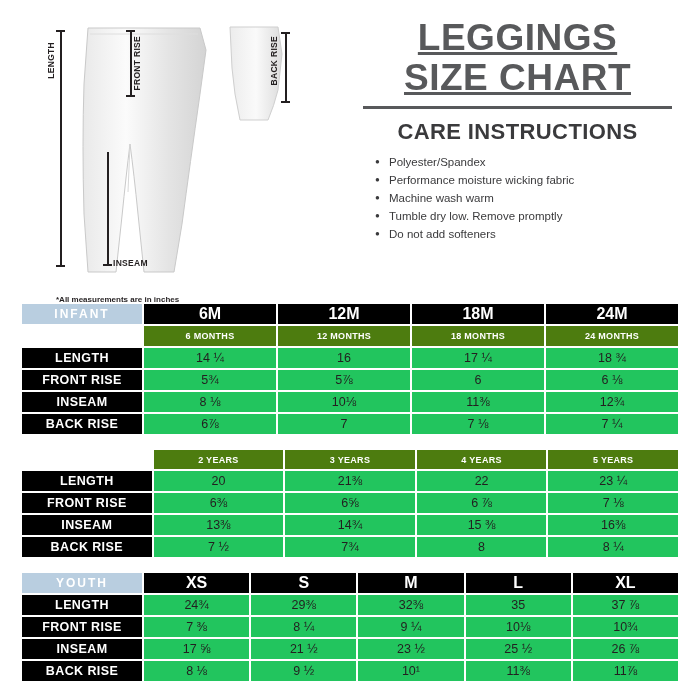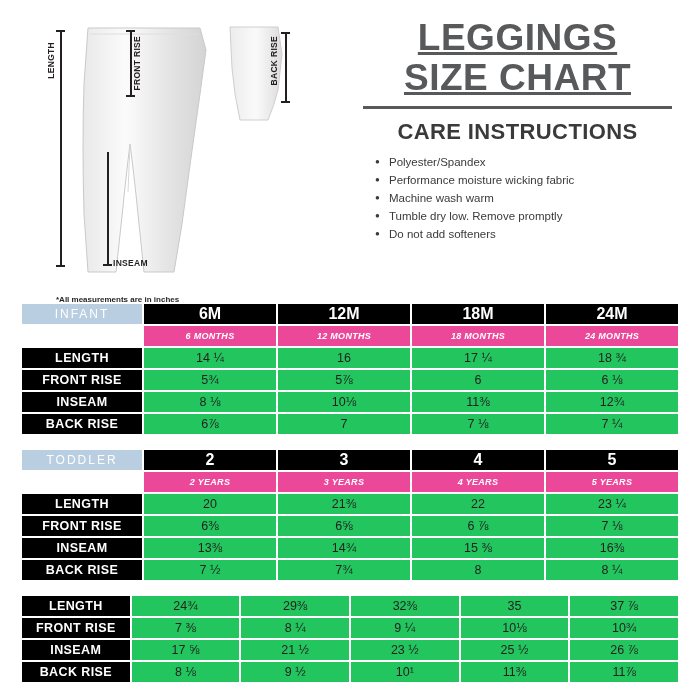--- a/index.html
+++ b/index.html
@@ -109,33 +109,32 @@
   td,th{
     border:2px solid #ffffff;
     text-align:center;
     font-size:12.5px;
     height:20px;
     padding:0;
   }
   .cat{
     background:#b9cee0;
     color:#ffffff;
-    font-weight:normal;
+    font-weight:bold;
     letter-spacing:2px;
     font-size:12px;
     width:120px;
   }
   .sizehdr{
     background:#000000;color:#ffffff;font-weight:bold;font-size:16px;
   }
   .subhdr{
-    background:#ec4899;color:#ffffff;font-weight:bold;font-size:9px;
+    background:#4d7c0f;color:#ffffff;font-weight:bold;font-size:9px;
     height:17px;
     letter-spacing:.3px;
-    font-style:italic;
   }
   .blank{background:#ffffff;border:none;}
   .rowlbl{
     background:#000000;color:#ffffff;font-weight:bold;
     font-size:12.5px;letter-spacing:.4px;
   }
   .val{background:#22c55e;color:#231f20;}
 </style>
 </head>
 <body>
@@ -256,27 +255,20 @@
         <td class="val">6⅞</td>
         <td class="val">7</td>
         <td class="val">7 ⅛</td>
         <td class="val">7 ¼</td>
       </tr>
     </tbody>
       </table>
 
     <table>
       <tbody>
-          <tr>
-        <td class="cat">TODDLER</td>
-        <td class="sizehdr">2</td>
-        <td class="sizehdr">3</td>
-        <td class="sizehdr">4</td>
-        <td class="sizehdr">5</td>
-      </tr>
       <tr>
         <td class="blank"></td>
         <td class="subhdr">2 YEARS</td>
         <td class="subhdr">3 YEARS</td>
         <td class="subhdr">4 YEARS</td>
         <td class="subhdr">5 YEARS</td>
       </tr>
       <tr>
         <td class="rowlbl">LENGTH</td>
         <td class="val">20</td>
@@ -303,20 +295,28 @@
         <td class="val">7 ½</td>
         <td class="val">7¾</td>
         <td class="val">8</td>
         <td class="val">8 ¼</td>
       </tr>
     </tbody>
       </table>
 
     <table>
       <tbody>
+          <tr>
+        <td class="cat">YOUTH</td>
+        <td class="sizehdr">XS</td>
+        <td class="sizehdr">S</td>
+        <td class="sizehdr">M</td>
+        <td class="sizehdr">L</td>
+        <td class="sizehdr">XL</td>
+      </tr>
       <tr>
         <td class="rowlbl">LENGTH</td>
         <td class="val">24¾</td>
         <td class="val">29⅜</td>
         <td class="val">32⅜</td>
         <td class="val">35</td>
         <td class="val">37 ⅞</td>
       </tr>
       <tr>
         <td class="rowlbl">FRONT RISE</td>

